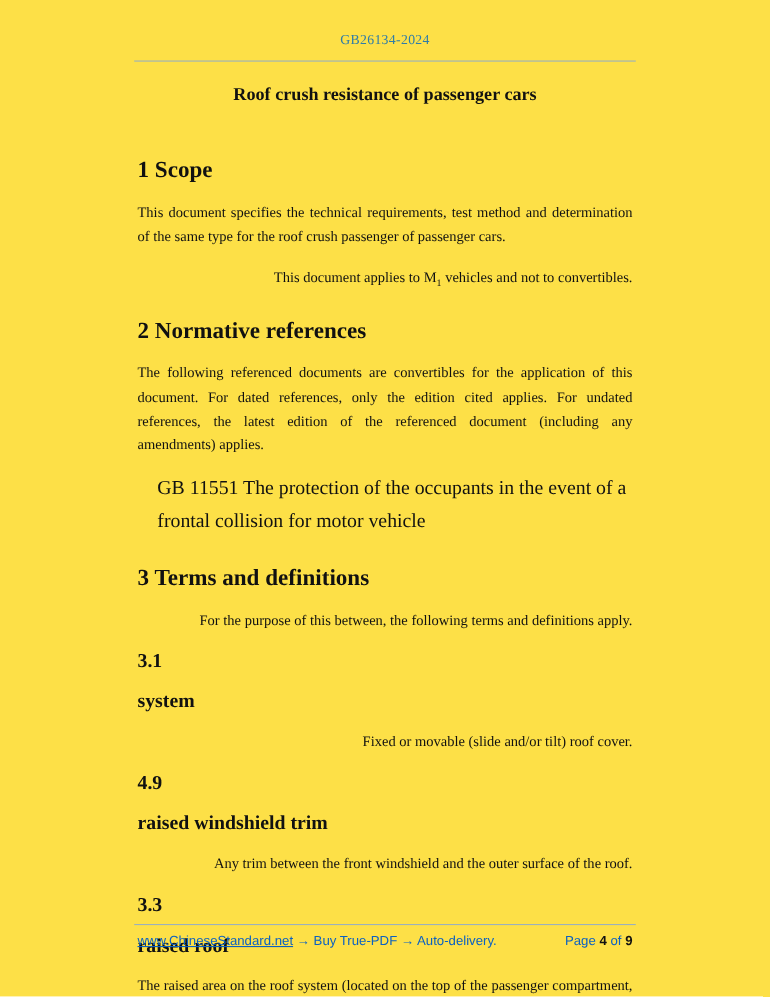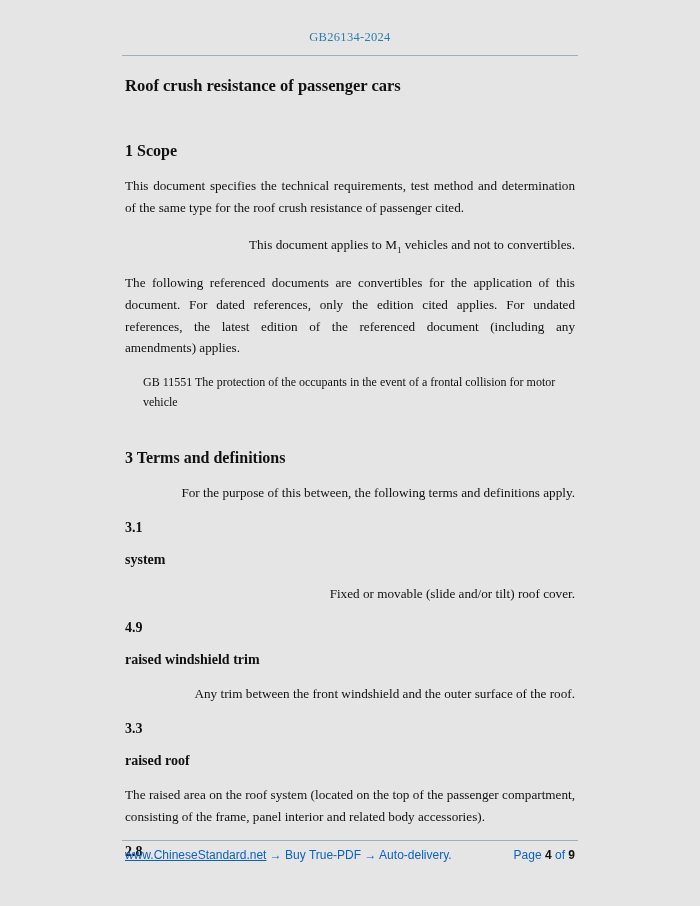--- a/index.html
+++ b/index.html
@@ -4,21 +4,21 @@
 <style>
   html, body {
     margin: 0;
     padding: 0;
     background: #ffffff;
   }
   .page {
     position: relative;
     width: 700px;
     height: 906px;
-    background: #e5e5e5;
+    background: #fde047;
     font-family: "Liberation Serif", serif;
     color: #111111;
     overflow: hidden;
   }
   .doc-header {
     position: absolute;
     top: 27px;
     left: 125px;
     width: 450px;
     text-align: center;
@@ -36,49 +36,49 @@
     height: 0;
     border-top: 1px solid #9ab0bd;
   }
   .content {
     position: absolute;
     top: 70px;
     left: 125px;
     width: 450px;
   }
   .doc-title {
-    text-align: left;
+    text-align: center;
     font-weight: bold;
     font-size: 16.5px;
     margin: 6px 0 0 0;
   }
   .section-heading {
-    font-size: 16px;
+    font-size: 21px;
     font-weight: bold;
     margin: 0;
   }
   #scope-heading { margin-top: 46px; }
   #normative-heading { margin-top: 24px; }
-  #terms-heading { margin-top: 36px; }
+  #terms-heading { margin-top: 24px; }
   p.body {
     font-size: 13.2px;
     line-height: 1.65;
     margin: 15px 0 0 0;
     text-align: justify;
   }
   p.body.no-justify { text-align: right; }
   p.reference {
-    font-size: 12px;
+    font-size: 18px;
     line-height: 1.65;
     margin: 14px 0 0 0;
     padding-left: 18px;
     text-align: left;
   }
   p.term-number, p.term-name {
-    font-size: 14px;
+    font-size: 18px;
     font-weight: bold;
     margin: 16px 0 0 0;
   }
   sub.m-sub {
     font-size: 9px;
     vertical-align: sub;
   }
   .footer-rule {
     position: absolute;
     top: 840px;
@@ -126,23 +126,24 @@
   <div class="doc-header">
     <span class="doc-number">GB26134-2024</span>
   </div>
   <div class="header-rule"></div>
 
   <div class="content">
 
     <div class="doc-title">Roof crush resistance of passenger cars</div>
 
     <h2 class="section-heading" id="scope-heading">1 Scope</h2>
-    <p class="body">This document specifies the technical requirements, test method and determination of the same type for the roof crush resistance of passenger cited.</p>
+    <p class="body">This document specifies the technical requirements, test method and determination of the same type for the roof crush passenger of passenger cars.</p>
     <p class="body no-justify"><span>This document applies to M</span><sub class="m-sub">1</sub><span> vehicles and not to convertibles.</span></p>
 
+    <h2 class="section-heading" id="normative-heading">2 Normative references</h2>
     <p class="body">The following referenced documents are convertibles for the application of this document. For dated references, only the edition cited applies. For undated references, the latest edition of the referenced document (including any amendments) applies.</p>
     <p class="reference">GB 11551 The protection of the occupants in the event of a frontal collision for motor vehicle</p>
 
     <h2 class="section-heading" id="terms-heading">3 Terms and definitions</h2>
     <p class="body no-justify">For the purpose of this between, the following terms and definitions apply.</p>
 
     <div class="term-item">
       <p class="term-number">3.1</p>
       <p class="term-name">system</p>
       <p class="body no-justify">Fixed or movable (slide and/or tilt) roof cover.</p>

